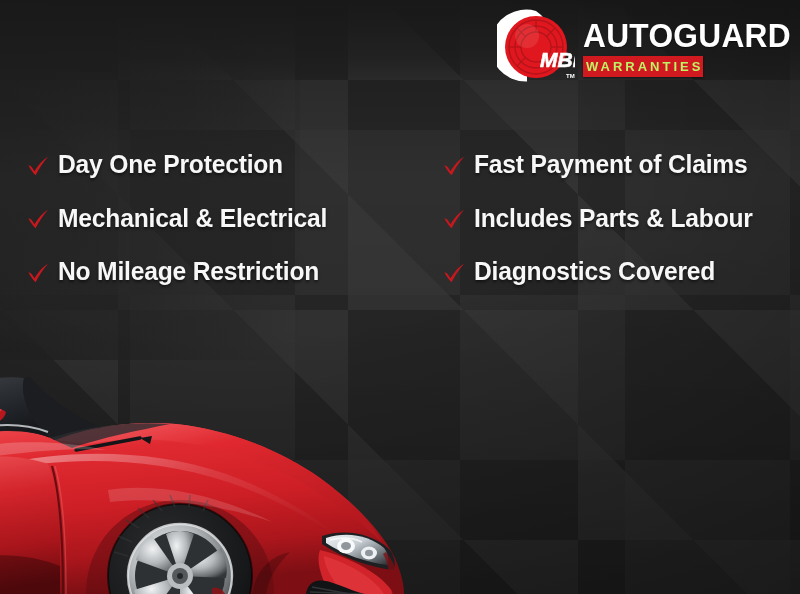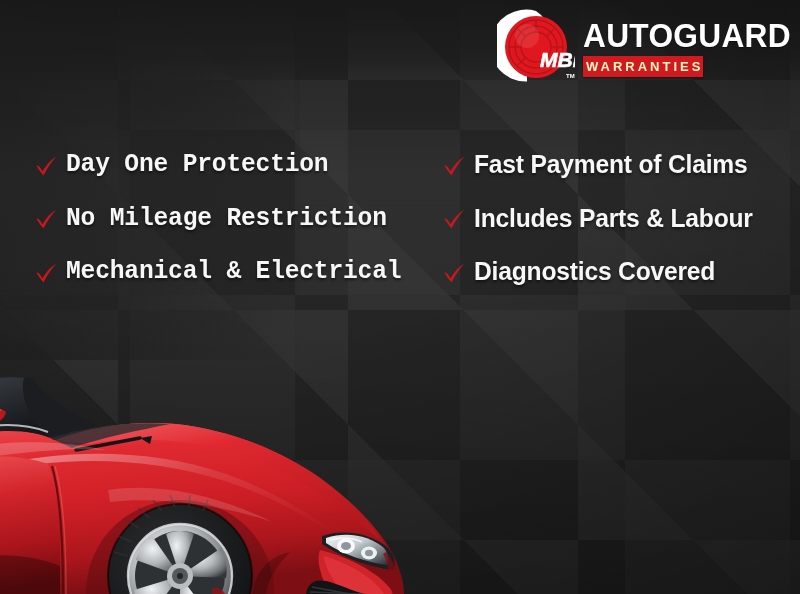--- a/index.html
+++ b/index.html
@@ -104,42 +104,42 @@
   .logo-sub-bar {
     margin-top: 4px;
     background: #d01a20;
     height: 21px;
     display: flex;
     align-items: center;
     justify-content: center;
     box-shadow: 0 1px 2px rgba(0,0,0,0.45);
   }
   .logo-sub {
-    color: #fef9c3;
+    color: #bef264;
     font-size: 13px;
     font-weight: 700;
     letter-spacing: 3.0px;
     line-height: 1;
     white-space: nowrap;
     padding-left: 3px;
   }
 
   
   .features {
     position: absolute;
     left: 0;
     top: 138px;
     width: 800px;
     height: 215px;
   }
   .col {
     position: absolute;
     top: 0;
   }
-  .col-left  { left: 34px;  width: 415px; font-family: Liberation Mono, monospace; }
+  .col-left  { left: 26px;  width: 415px; }
   .col-right { left: 442px; width: 365px; }
 
   .feature {
     display: flex;
     align-items: center;
     height: 53.5px;
     gap: 8px;
   }
   .check {
     flex: 0 0 24px;
@@ -245,31 +245,31 @@
         <span class="feature-label">Day One Protection</span>
       </div>
 
       <div class="feature">
         <span class="check">
           <svg viewBox="0 0 24 26" xmlns="http://www.w3.org/2000/svg" aria-hidden="true">
             <path d="M2.5 12.5 C4.5 12.2 6.2 14.2 8.4 18.2 C12.4 11.6 17.2 6.6 22.2 3.4
                      C18.0 8.2 13.1 15.0 9.6 22.3 C6.9 19.6 4.3 16.1 2.5 12.5 Z" fill="#c8181e"></path>
           </svg>
         </span>
+        <span class="feature-label">Mechanical &amp; Electrical</span>
+      </div>
+
+      <div class="feature">
+        <span class="check">
+          <svg viewBox="0 0 24 26" xmlns="http://www.w3.org/2000/svg" aria-hidden="true">
+            <path d="M2.5 12.5 C4.5 12.2 6.2 14.2 8.4 18.2 C12.4 11.6 17.2 6.6 22.2 3.4
+                     C18.0 8.2 13.1 15.0 9.6 22.3 C6.9 19.6 4.3 16.1 2.5 12.5 Z" fill="#c8181e"></path>
+          </svg>
+        </span>
         <span class="feature-label">No Mileage Restriction</span>
-      </div>
-
-      <div class="feature">
-        <span class="check">
-          <svg viewBox="0 0 24 26" xmlns="http://www.w3.org/2000/svg" aria-hidden="true">
-            <path d="M2.5 12.5 C4.5 12.2 6.2 14.2 8.4 18.2 C12.4 11.6 17.2 6.6 22.2 3.4
-                     C18.0 8.2 13.1 15.0 9.6 22.3 C6.9 19.6 4.3 16.1 2.5 12.5 Z" fill="#c8181e"></path>
-          </svg>
-        </span>
-        <span class="feature-label">Mechanical &amp; Electrical</span>
       </div>
 
     </div>
 
     <div class="col col-right">
 
       <div class="feature">
         <span class="check">
           <svg viewBox="0 0 24 26" xmlns="http://www.w3.org/2000/svg" aria-hidden="true">
             <path d="M2.5 12.5 C4.5 12.2 6.2 14.2 8.4 18.2 C12.4 11.6 17.2 6.6 22.2 3.4

